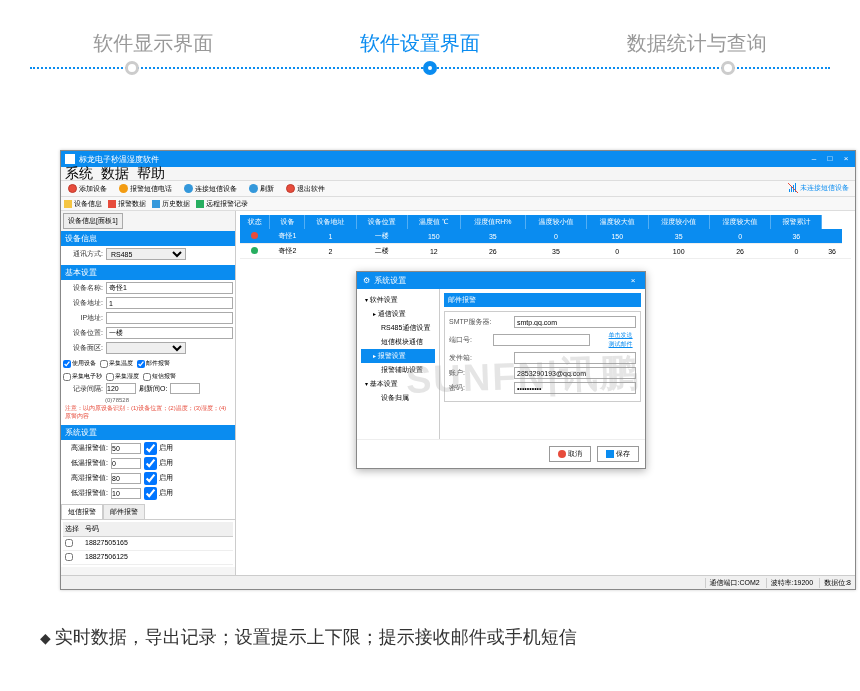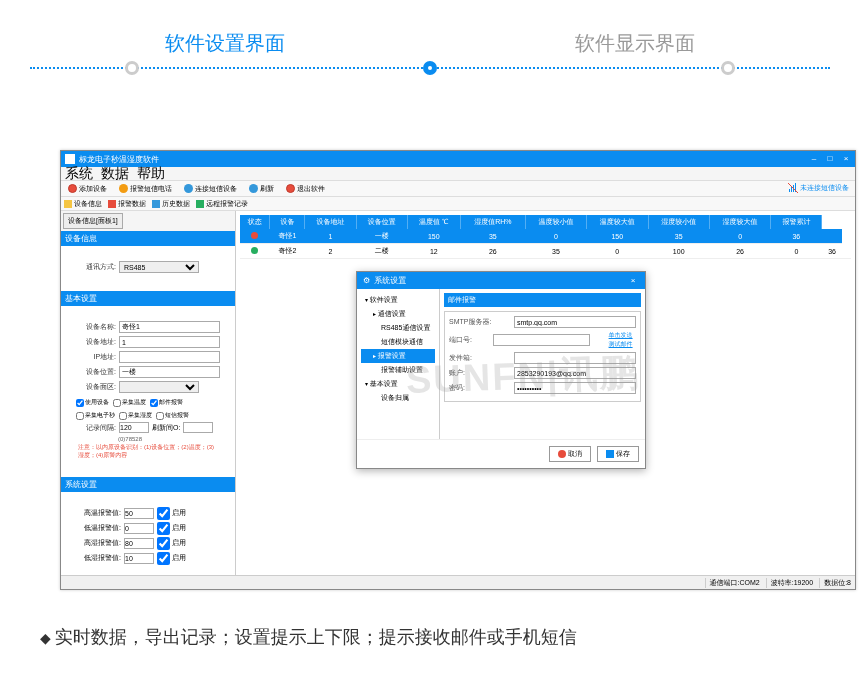--- a/index.html
+++ b/index.html
@@ -41,21 +41,21 @@
 
 .right-status { position: absolute; right: 6px; top: 32px; font-size: 7px; color: #0a8cf0; display:flex; align-items:center; gap:2px;}
 .right-status .bars { display:inline-block; width:10px; height:10px; }
 
 .main-area { display: flex; height: calc(100% - 74px); }
 
 
 .left-panel { width: 175px; border-right: 1px solid #ccc; background: #f5f5f5; overflow: hidden; }
 .panel-tab { background: #eee; border: 1px solid #aaa; padding: 2px 4px; font-size: 7px; display: inline-block; margin: 2px;}
 .section-header { background: #0a8cf0; color: #fff; padding: 2px 4px; font-size: 8px; }
-.section-body { padding: 15px; background: #fff; font-size: 7px; }
+.section-body { padding: 2px; background: #fff; font-size: 7px; }
 .form-row { display: flex; align-items: center; margin-bottom: 3px; gap: 3px; }
 .form-label { width: 40px; text-align: right; color: #333; }
 .form-input { flex: 1; height: 12px; border: 1px solid #aaa; padding: 0 2px; font-size: 7px; background: #fff; }
 .form-select { width: 80px; height: 12px; border: 1px solid #aaa; font-size: 7px; }
 .checkbox-row { display: flex; flex-wrap: wrap; gap: 4px; padding: 2px 0; font-size: 6px; }
 .chk { display: flex; align-items: center; gap: 1px; }
 .chk input { width: 8px; height: 8px; }
 .red-note { color: #e74c3c; font-size: 6px; padding: 2px; line-height: 1.3; }
 
 .alarm-row { display: flex; align-items: center; margin-bottom: 2px; gap: 3px; }
@@ -120,22 +120,23 @@
 .statusbar-item { border-left: 1px solid #ccc; padding-left: 4px; }
 
 
 .caption { position: absolute; left: 40px; top: 625px; font-size: 18px; color: #333; }
 .caption::before { content: '◆ '; font-size: 14px; }
 </style>
 </head>
 <body>
 
 <div class="top-tabs">
+  <div class="top-tab">软件显示界面</div>
   <div class="top-tab active">软件设置界面</div>
-  <div class="top-tab">软件显示界面</div>
+  <div class="top-tab">数据统计与查询</div>
 </div>
 <div class="dotted-line">
   <div class="dot d1"></div>
   <div class="dot d2"></div>
   <div class="dot d3"></div>
 </div>
 
 <div class="app-window">
   <div class="titlebar">
     <span class="titlebar-icon"></span>

